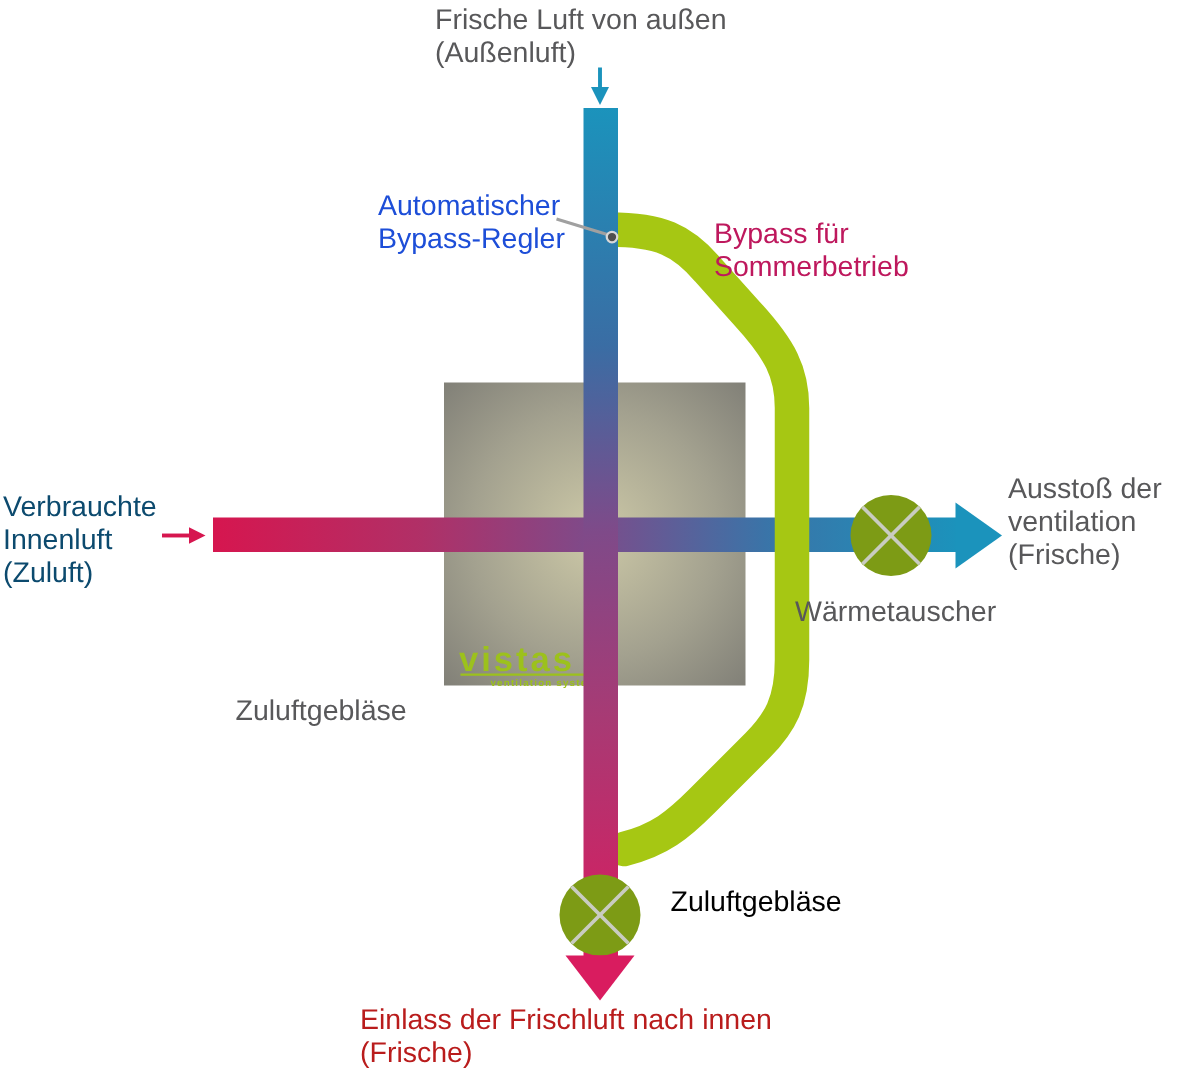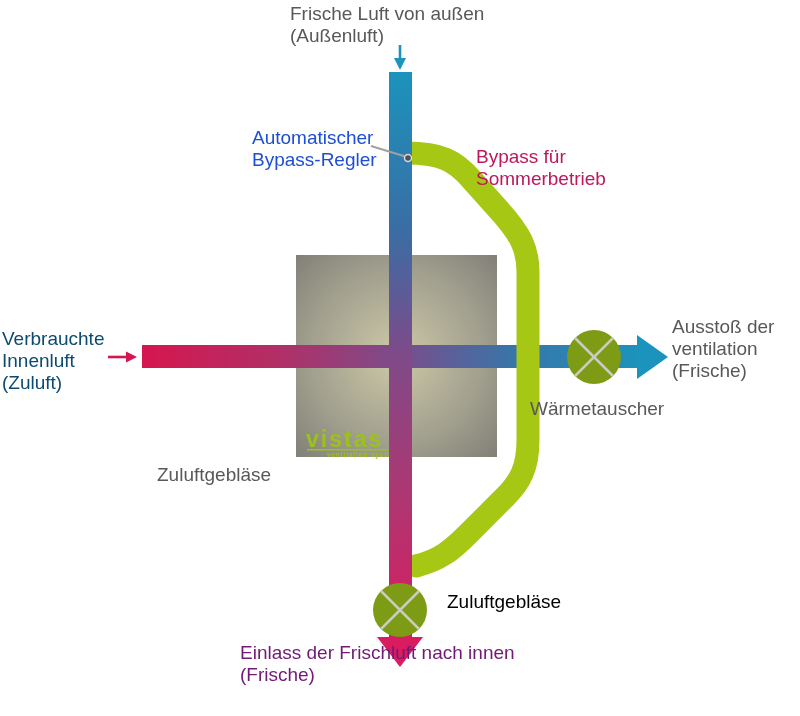--- a/index.html
+++ b/index.html
@@ -117,18 +117,18 @@
   </div>
 
   <div class="label" style="left: 447px; top: 591px; width: 122px; color: #000000;">
     <span>Zuluftgebläse</span>
   </div>
 
   <div class="label" style="left: 157px; top: 464px; width: 140px; color: rgb(88, 88, 90);">
     <span>Zuluftgebläse</span>
   </div>
 
-  <div class="label" style="left: 240px; top: 642px; width: 320px; color: #701a75;">
+  <div class="label" style="left: 240px; top: 670px; width: 320px; color: #b91c1c;">
     <span>Einlass der Frischluft nach innen</span>
     <span>(Frische)</span>
   </div>
 
 </div>
 
 </body></html>

